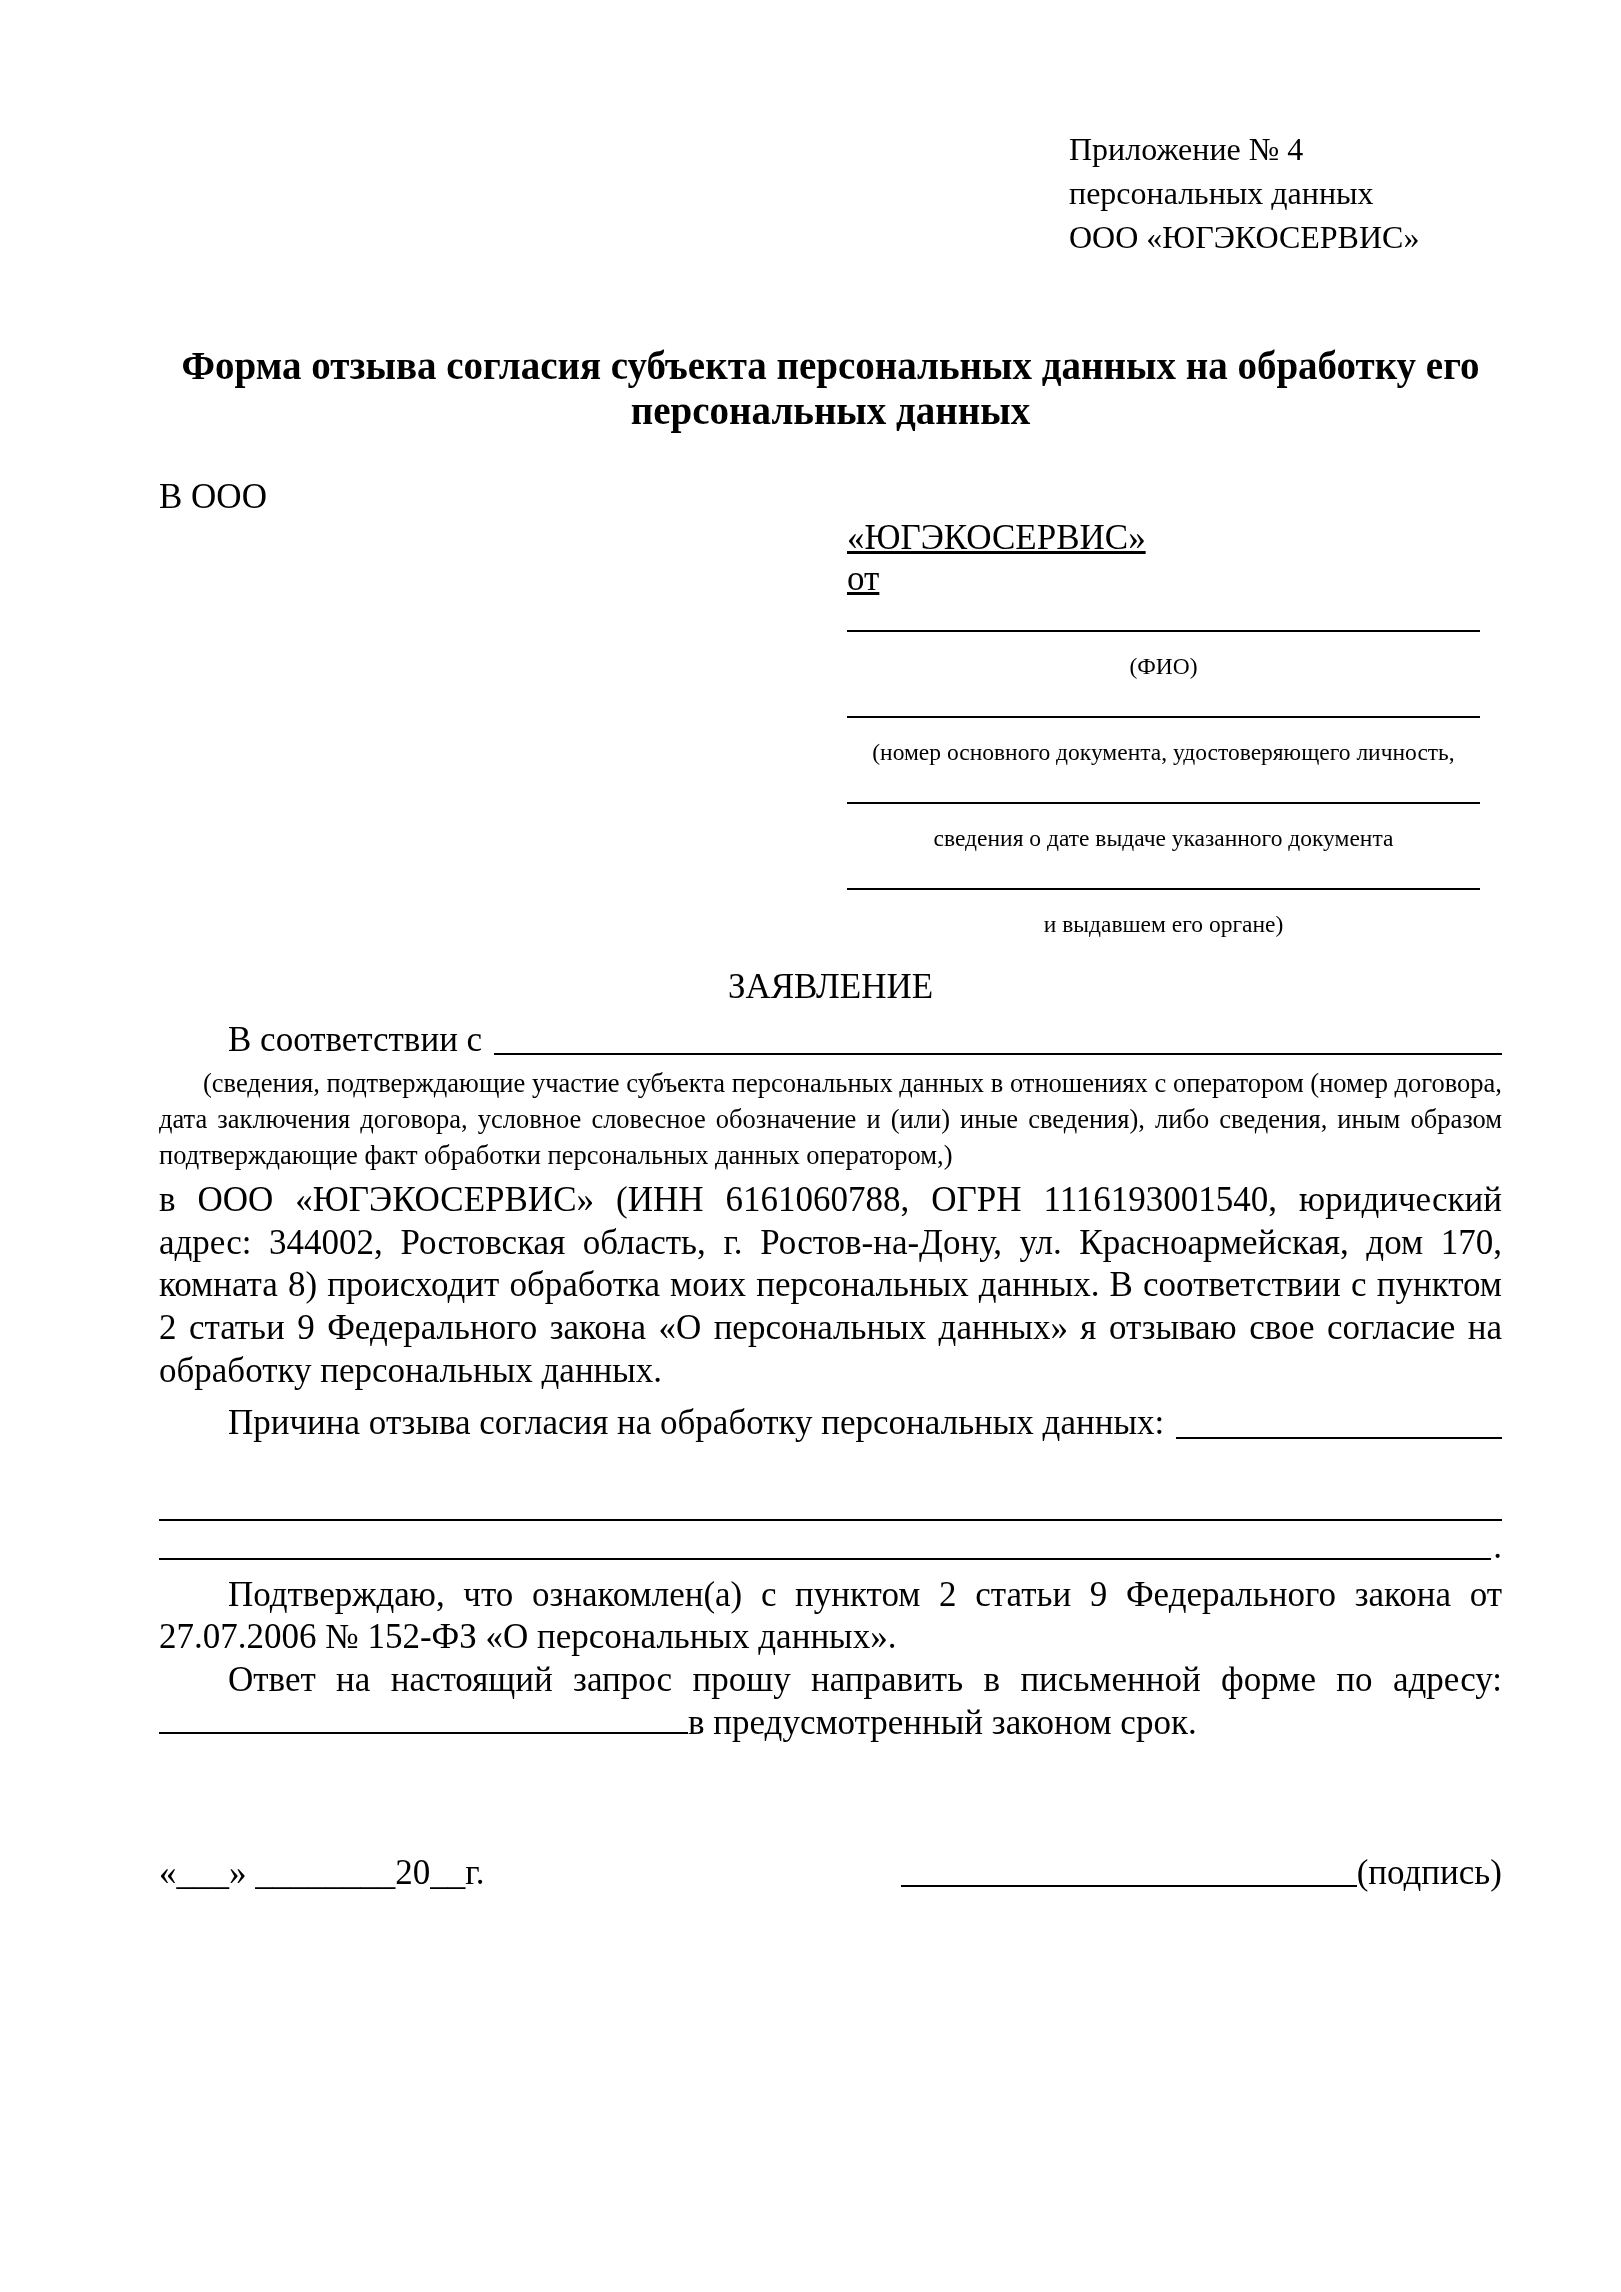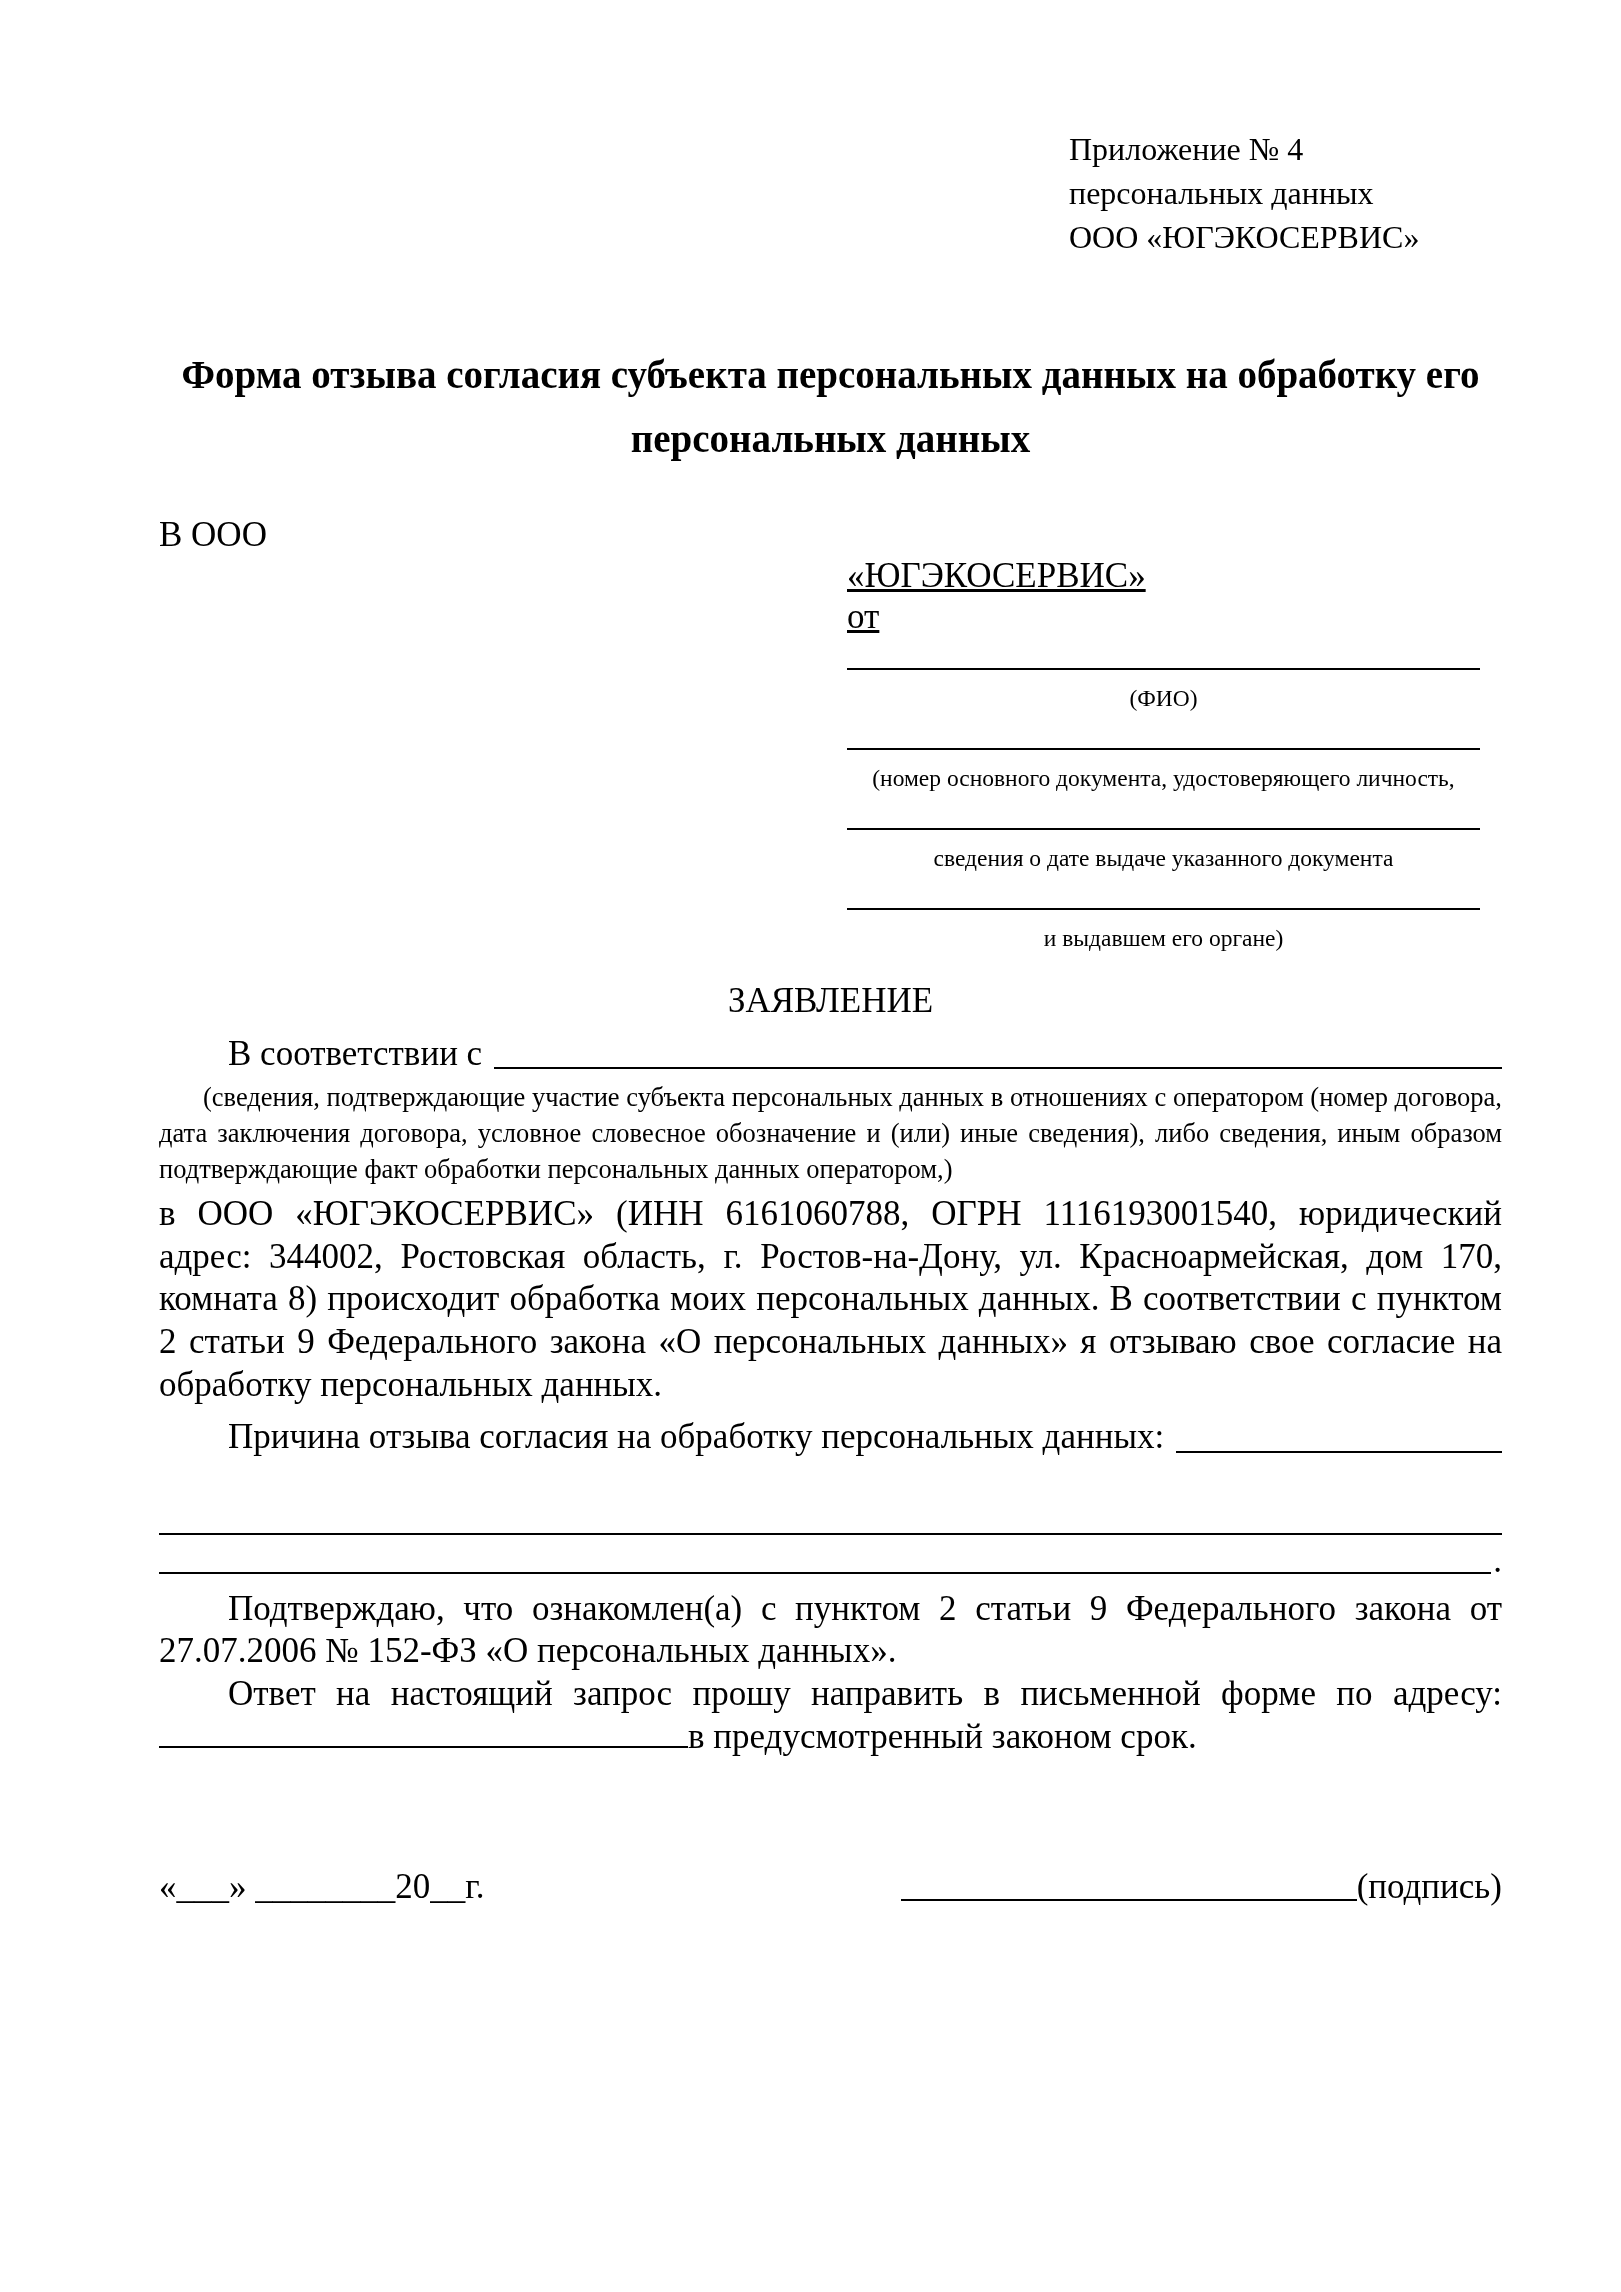--- a/index.html
+++ b/index.html
@@ -19,32 +19,32 @@
 
   
   .appendix { margin-left: 910px; font-size: 32px; line-height: 44px; }
 
   
   .doc-title {
     margin: 84px auto 16px;
     max-width: 1333px;
     text-align: center;
     font-size: 39px;
-    line-height: 64px;
+    line-height: 45px;
     font-weight: bold;
   }
 
   
   .addressee { margin-top: 43px; }
   .addr-l1 { line-height: 41px; }
   .addr-l2 { margin-left: 688px; line-height: 41px; text-decoration: underline; }
   .fields { margin-left: 688px; width: 633px; margin-top: 2px; }
   .field { margin-bottom: 5.9px; }
   .field-line { height: 29px; border-bottom: 2.9px solid #000; }
-  .field-label { text-align: center; font-size: 23.5px; line-height: 29px; padding-top: 14px; }
+  .field-label { text-align: center; font-size: 23.5px; line-height: 29px; padding-top: 20px; }
 
   .statement-heading { text-align: center; margin-top: 27.4px; }
 
   .intro-row, .reason-row { display: flex; margin-top: 9.8px; padding-left: 69px; }
   .prefix { white-space: nowrap; }
   .fill-line { flex: 1 1 auto; border-bottom: 2.9px solid #000; margin: 0 0 5.9px 11.8px; }
 
   .footnote {
     margin-top: 3.9px;
     font-size: 26.5px;

